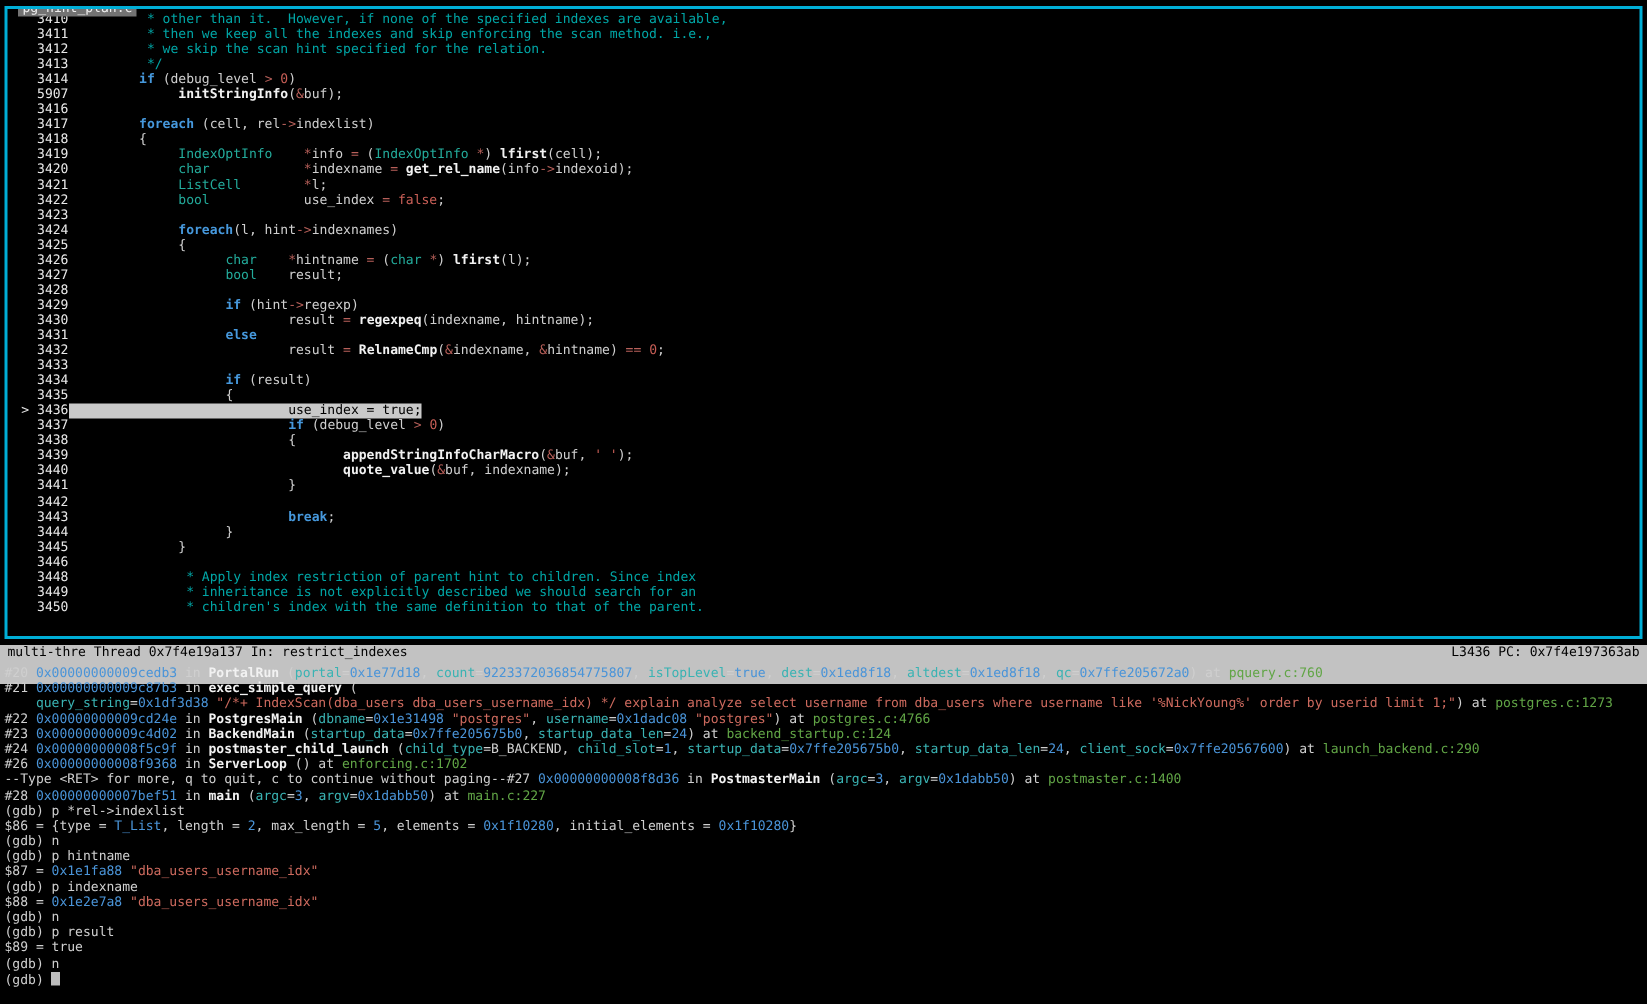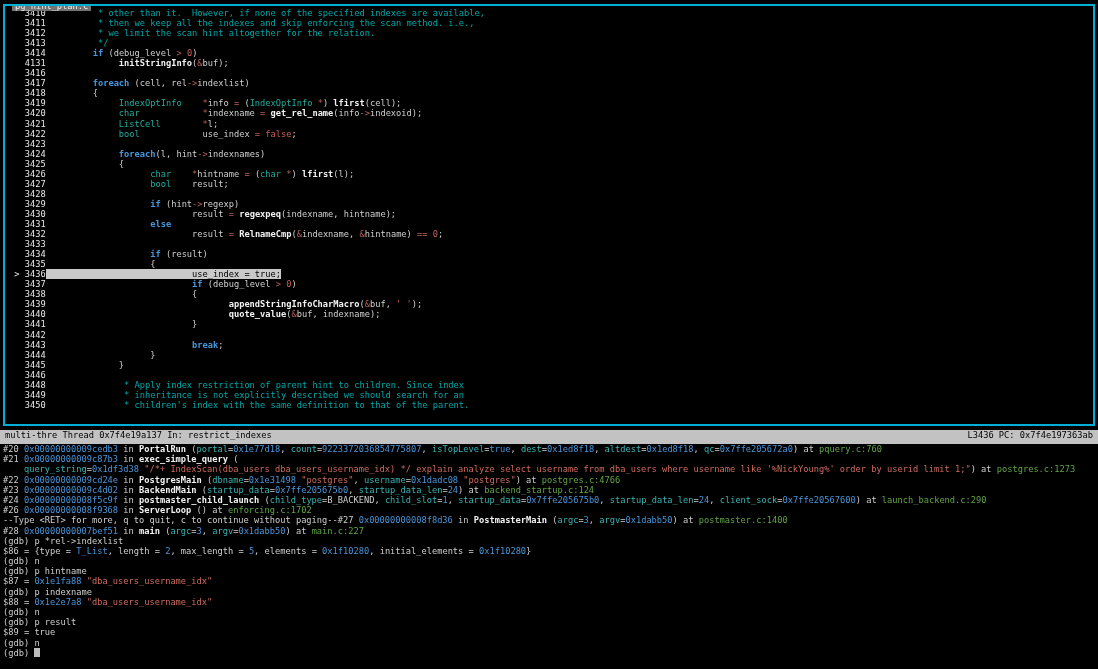--- a/index.html
+++ b/index.html
@@ -2,21 +2,21 @@
 <html style="--border: #00aed6; --fg: #cfcfcf; --comment: #00a6a6; --keyword: #4698dc; --type: #23ab9b; --function: #f2f2f2; --operator: #b8605a; --literal: #c95f57; --address: #4a94d8; --varname: #3ab3b3; --string: #cd6a5e; --file: #61a546; --linenum: #e8e8e8; --hl_bg: #c9c9c9; --status_bg: #c2c2c2; --title: #eeeeee;"><head>
 <meta charset="utf-8">
 <style>
   *{margin:0;padding:0;box-sizing:border-box}
   html,body{width:1098px;height:669px;background:#000;overflow:hidden}
   body{font-family:"DejaVu Sans Mono","Liberation Mono",monospace;font-size:8.7px;color:#cfcfcf;position:relative}
   .row{line-height:10.05px;white-space:pre;height:10.05px}
   .tui{position:absolute;top:4px;left:3px;width:1092px;height:422px;border:2px solid var(--border);overflow:hidden}
   .tui-title{position:absolute;top:-4px;left:7px;background:#737373;padding:0 3px;color:var(--title);line-height:9px;z-index:2}
   .src-lines{padding:2px 0 0 4px}
-  .statusbar{position:absolute;top:430px;left:0;width:1098px;height:14px;background:var(--status_bg);color:#000;display:flex;justify-content:space-between;padding:0 5px;line-height:11px;white-space:pre}
+  .statusbar{position:absolute;top:430px;left:0;width:1098px;height:26px;background:var(--status_bg);color:#000;display:flex;justify-content:space-between;padding:0 5px;line-height:11px;white-space:pre}
   .gdb{position:absolute;top:444px;left:3px;width:1094px}
   .gdb .row{line-height:10.2px;height:10.2px}
   .n{color:var(--fg)}
   .c{color:var(--comment)}
   .k{color:var(--keyword);font-weight:bold}
   .t{color:var(--type)}
   .f{color:var(--function);font-weight:bold}
   .o{color:var(--operator)}
   .l{color:var(--literal)}
   .a{color:var(--address)}
@@ -28,24 +28,24 @@
   .cursor{display:inline-block;width:5.2px;height:9px;background:#bcbcbc;vertical-align:-1px}
 </style>
 </head>
 <body>
 
 <div class="tui">
   <div class="tui-title">pg_hint_plan.c</div>
   <div class="src-lines">
       <div class="row"><span class="gut">   </span><span class="num">3410</span><span class="n">  </span><span class="n">        </span><span class="c">* other than it.  However, if none of the specified indexes are available,</span></div>
       <div class="row"><span class="gut">   </span><span class="num">3411</span><span class="n">  </span><span class="n">        </span><span class="c">* then we keep all the indexes and skip enforcing the scan method. i.e.,</span></div>
-      <div class="row"><span class="gut">   </span><span class="num">3412</span><span class="n">  </span><span class="n">        </span><span class="c">* we limit the scan hint altogether for the relation.</span></div>
+      <div class="row"><span class="gut">   </span><span class="num">3412</span><span class="n">  </span><span class="n">        </span><span class="c">* we skip the scan hint specified for the relation.</span></div>
       <div class="row"><span class="gut">   </span><span class="num">3413</span><span class="n">  </span><span class="n">        </span><span class="c">*/</span></div>
       <div class="row"><span class="gut">   </span><span class="num">3414</span><span class="n">  </span><span class="n">       </span><span class="k">if</span><span class="n"> (debug_level</span><span class="o"> &gt; </span><span class="l">0</span><span class="n">)</span></div>
-      <div class="row"><span class="gut">   </span><span class="num">4131</span><span class="n">  </span><span class="n">            </span><span class="f">initStringInfo</span><span class="n">(</span><span class="o">&amp;</span><span class="n">buf);</span></div>
+      <div class="row"><span class="gut">   </span><span class="num">5907</span><span class="n">  </span><span class="n">            </span><span class="f">initStringInfo</span><span class="n">(</span><span class="o">&amp;</span><span class="n">buf);</span></div>
       <div class="row"><span class="gut">   </span><span class="num">3416</span><span class="n">  </span></div>
       <div class="row"><span class="gut">   </span><span class="num">3417</span><span class="n">  </span><span class="n">       </span><span class="k">foreach</span><span class="n"> (cell, rel</span><span class="o">-&gt;</span><span class="n">indexlist)</span></div>
       <div class="row"><span class="gut">   </span><span class="num">3418</span><span class="n">  </span><span class="n">       </span><span class="n">{</span></div>
       <div class="row"><span class="gut">   </span><span class="num">3419</span><span class="n">  </span><span class="n">            </span><span class="t">IndexOptInfo</span><span class="n">    </span><span class="o">*</span><span class="n">info</span><span class="o"> = </span><span class="n">(</span><span class="t">IndexOptInfo</span><span class="n"> </span><span class="o">*</span><span class="n">) </span><span class="f">lfirst</span><span class="n">(cell);</span></div>
       <div class="row"><span class="gut">   </span><span class="num">3420</span><span class="n">  </span><span class="n">            </span><span class="t">char</span><span class="n">            </span><span class="o">*</span><span class="n">indexname</span><span class="o"> = </span><span class="f">get_rel_name</span><span class="n">(info</span><span class="o">-&gt;</span><span class="n">indexoid);</span></div>
       <div class="row"><span class="gut">   </span><span class="num">3421</span><span class="n">  </span><span class="n">            </span><span class="t">ListCell</span><span class="n">        </span><span class="o">*</span><span class="n">l;</span></div>
       <div class="row"><span class="gut">   </span><span class="num">3422</span><span class="n">  </span><span class="n">            </span><span class="t">bool</span><span class="n">            </span><span class="n">use_index</span><span class="o"> = </span><span class="l">false</span><span class="n">;</span></div>
       <div class="row"><span class="gut">   </span><span class="num">3423</span><span class="n">  </span></div>
       <div class="row"><span class="gut">   </span><span class="num">3424</span><span class="n">  </span><span class="n">            </span><span class="k">foreach</span><span class="n">(l, hint</span><span class="o">-&gt;</span><span class="n">indexnames)</span></div>
       <div class="row"><span class="gut">   </span><span class="num">3425</span><span class="n">  </span><span class="n">            </span><span class="n">{</span></div>

